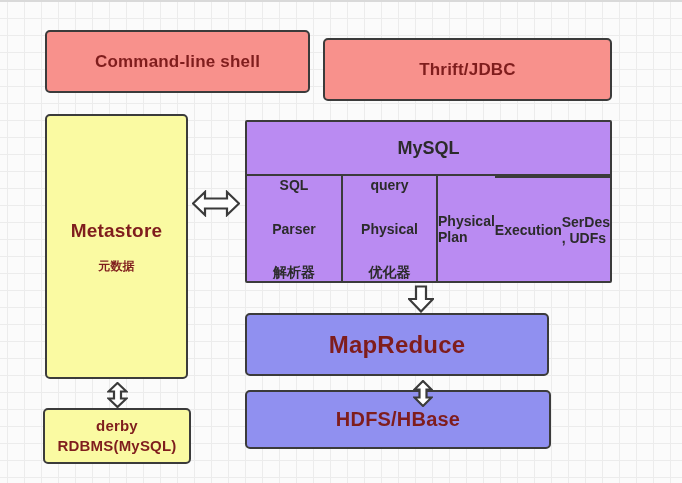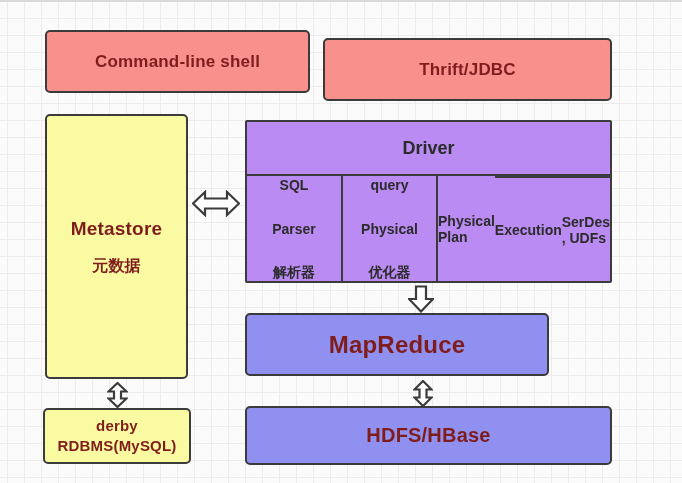--- a/index.html
+++ b/index.html
@@ -33,24 +33,24 @@
     line-height:1.25;
   }
   .pink{background:#f8918c;}
   .yellow{background:#fafaa2;}
   .blue{background:#9090f0;}
 
   .cmd     {left:45px;  top:28px;  width:265px; height:63px; font-size:17px;}
   .thrift  {left:323px; top:36px;  width:289px; height:63px; font-size:17px;}
   .meta    {left:45px;  top:112px; width:143px; height:265px;}
   .meta .t1{font-size:19px;}
-  .meta .t2{font-size:16px;margin-top:16px;}
+  .meta .t2{font-size:12px;margin-top:16px;}
   .derby   {left:43px;  top:406px; width:148px; height:56px; font-size:15px; line-height:20px;}
   .mapred  {left:245px; top:311px; width:304px; height:63px; font-size:24px;}
-  .hdfs    {left:245px; top:404px; width:367px; height:59px; font-size:20px;}
+  .hdfs    {left:245px; top:388px; width:306px; height:59px; font-size:20px;}
 
   .driver{
     position:absolute;left:245px;top:118px;width:367px;height:163px;
     border:2.5px solid #3b3b3b;border-radius:2px;box-sizing:border-box;
     background:#ba8bf2;color:#2b2b2b;font-weight:bold;
     display:flex;flex-direction:column;
   }
   .driver-header{
     height:54px;flex:0 0 54px;
     border-bottom:2.5px solid #3b3b3b;box-sizing:border-box;
@@ -100,21 +100,21 @@
     <div class="t1">Metastore</div>
     <div class="t2">元数据</div>
   </div>
 
   <div class="box yellow derby">
     <div>derby</div>
     <div>RDBMS(MySQL)</div>
   </div>
 
   <div class="driver">
-    <div class="driver-header">Driver</div>
+    <div class="driver-header">MySQL</div>
     <div class="driver-body">
       <div class="dcol dcol1">
         <div>SQL</div>
         <div>Parser</div>
         <div>解析器</div>
       </div>
       <div class="dcol dcol2">
         <div>query</div>
         <div>Physical</div>
         <div>优化器</div>

